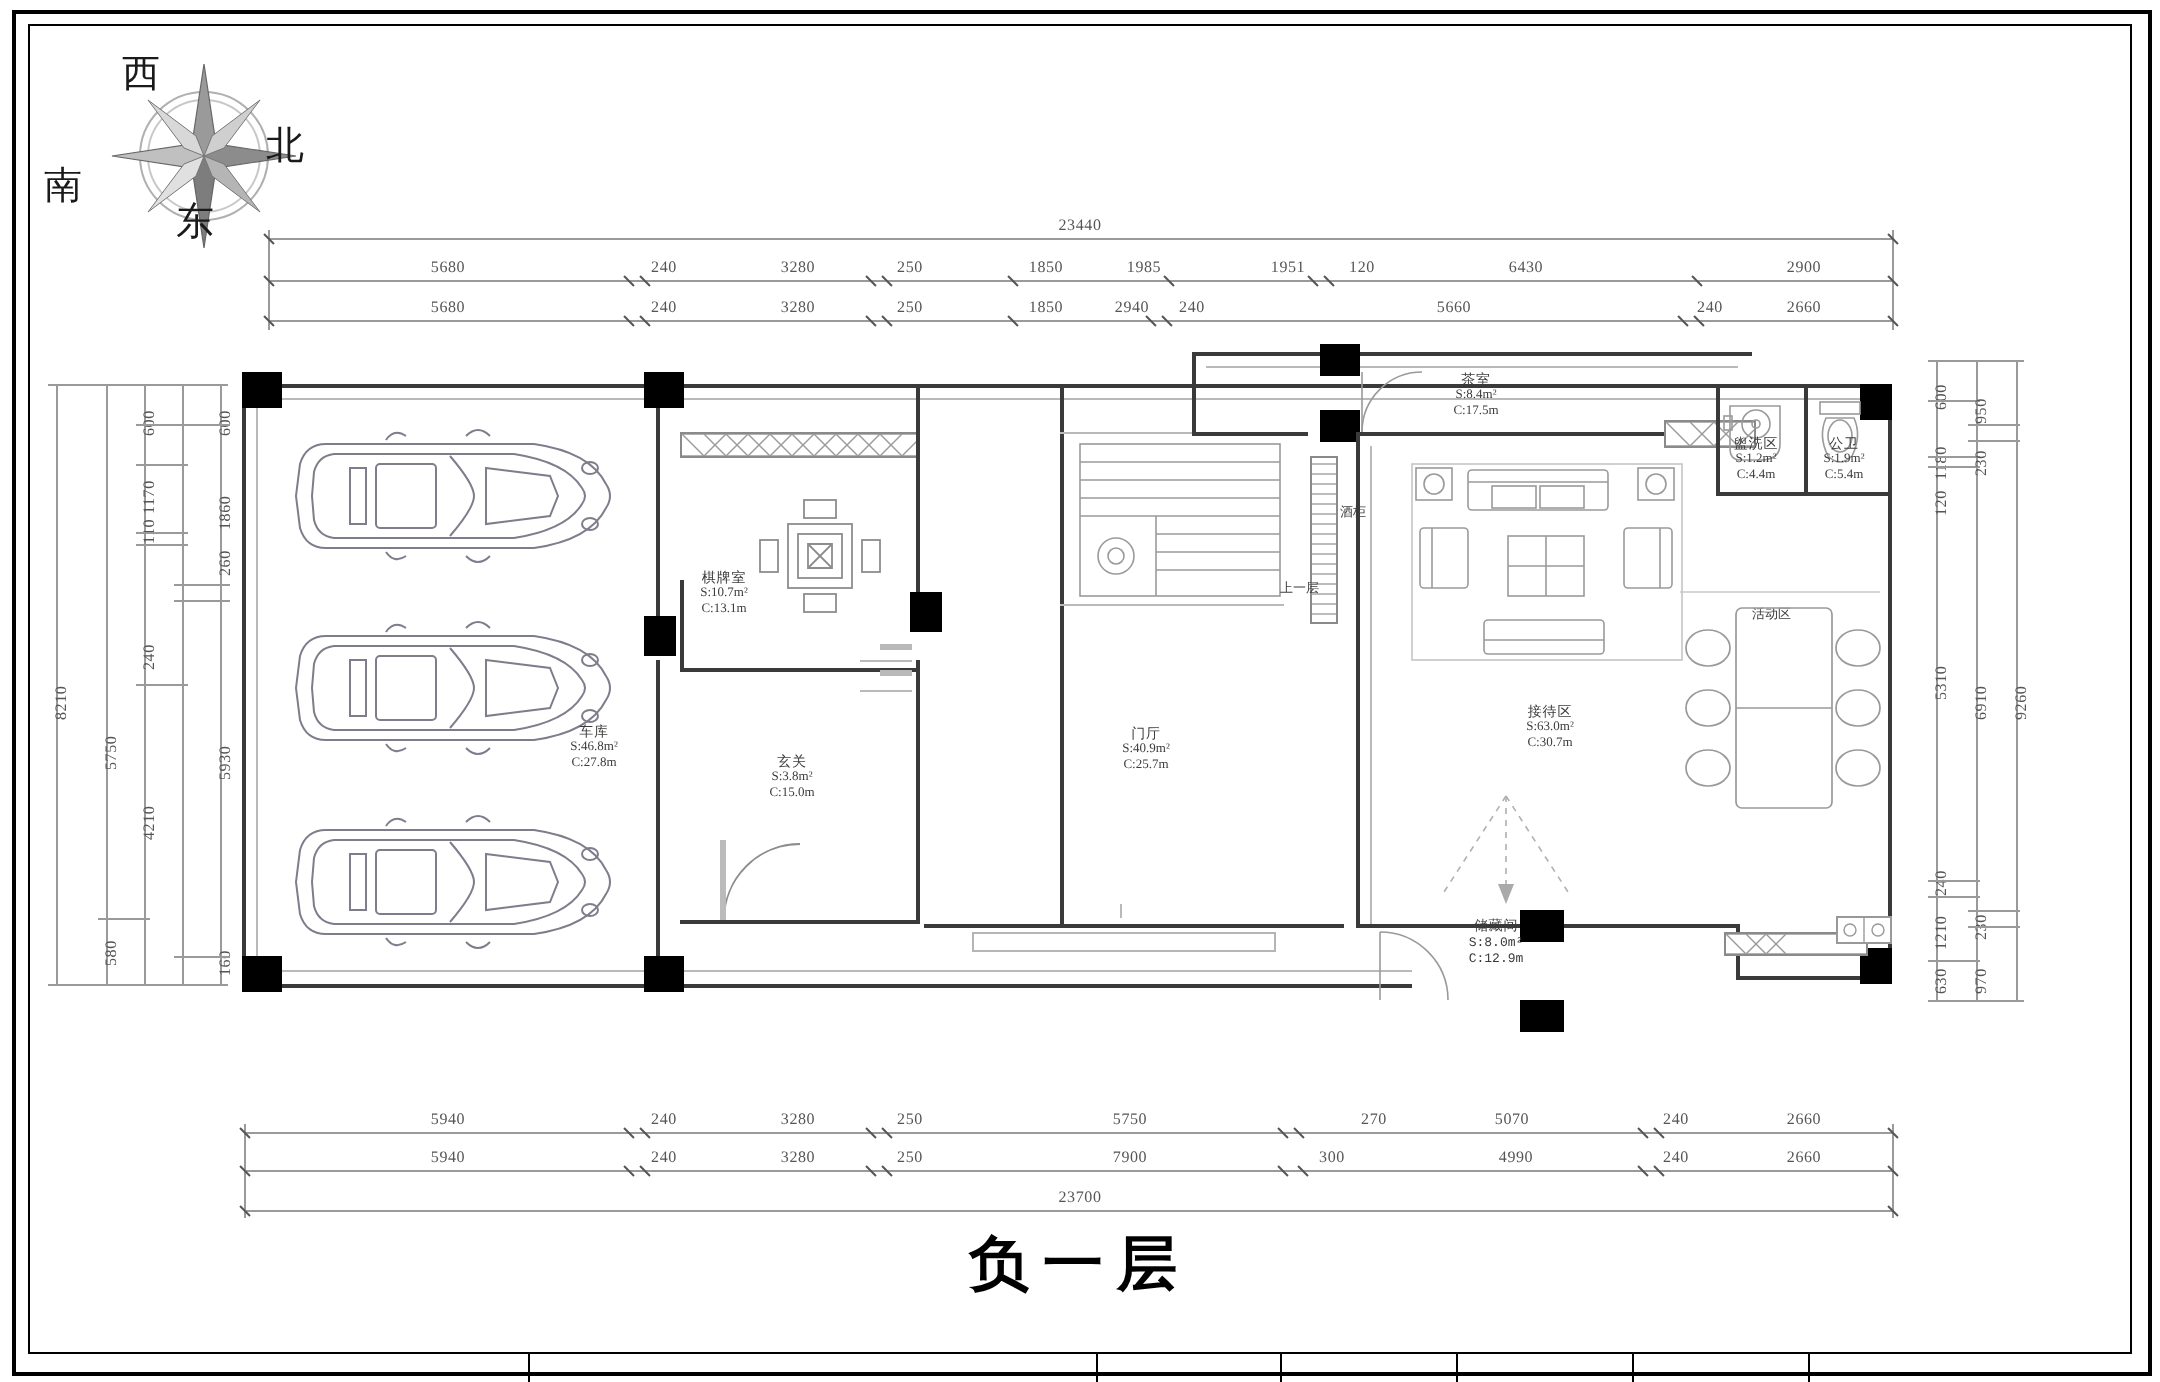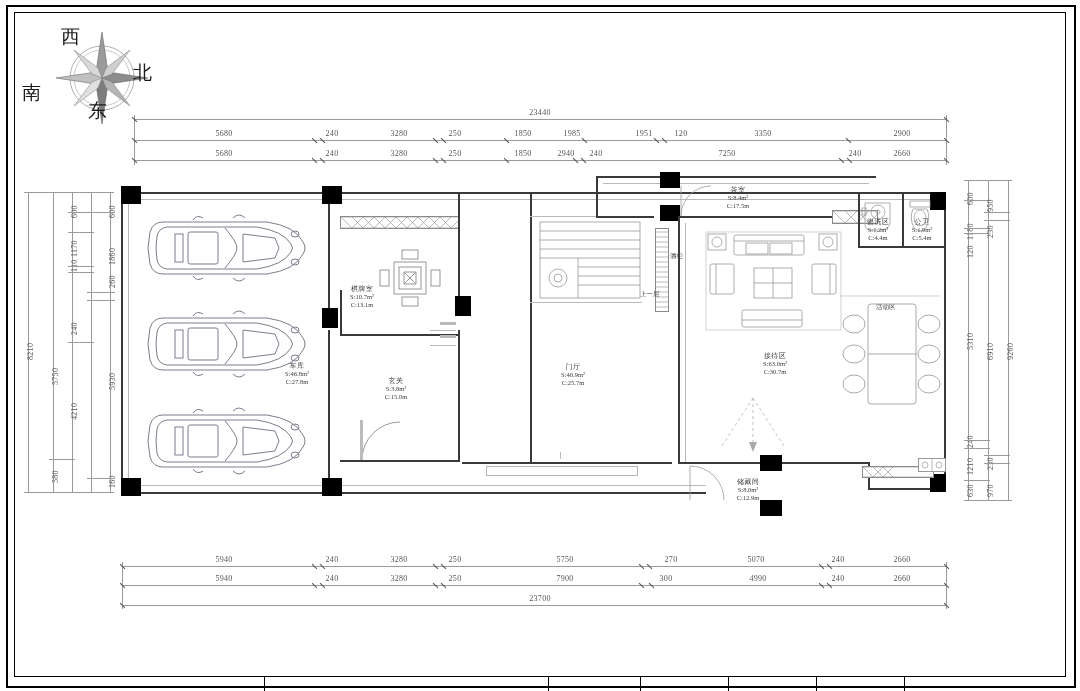--- a/index.html
+++ b/index.html
@@ -94,42 +94,42 @@
     <div class="tick" style="left:845px;top:140px;"></div>
     <div class="tick" style="left:943px;top:140px;"></div>
     <div class="dimtxt ctr" style="left:224px;top:129px;">5680</div>
     <div class="dimtxt ctr" style="left:332px;top:129px;">240</div>
     <div class="dimtxt ctr" style="left:399px;top:129px;">3280</div>
     <div class="dimtxt ctr" style="left:455px;top:129px;">250</div>
     <div class="dimtxt ctr" style="left:523px;top:129px;">1850</div>
     <div class="dimtxt ctr" style="left:572px;top:129px;">1985</div>
     <div class="dimtxt ctr" style="left:644px;top:129px;">1951</div>
     <div class="dimtxt ctr" style="left:681px;top:129px;">120</div>
-    <div class="dimtxt ctr" style="left:763px;top:129px;">3350</div>
+    <div class="dimtxt ctr" style="left:763px;top:129px;">6430</div>
     <div class="dimtxt ctr" style="left:902px;top:129px;">2900</div>
 
     <div class="tick" style="left:131px;top:160px;"></div>
     <div class="tick" style="left:311px;top:160px;"></div>
     <div class="tick" style="left:319px;top:160px;"></div>
     <div class="tick" style="left:432px;top:160px;"></div>
     <div class="tick" style="left:440px;top:160px;"></div>
     <div class="tick" style="left:503px;top:160px;"></div>
     <div class="tick" style="left:572px;top:160px;"></div>
     <div class="tick" style="left:580px;top:160px;"></div>
     <div class="tick" style="left:838px;top:160px;"></div>
     <div class="tick" style="left:846px;top:160px;"></div>
     <div class="tick" style="left:943px;top:160px;"></div>
     <div class="dimtxt ctr" style="left:224px;top:149px;">5680</div>
     <div class="dimtxt ctr" style="left:332px;top:149px;">240</div>
     <div class="dimtxt ctr" style="left:399px;top:149px;">3280</div>
     <div class="dimtxt ctr" style="left:455px;top:149px;">250</div>
     <div class="dimtxt ctr" style="left:523px;top:149px;">1850</div>
     <div class="dimtxt ctr" style="left:566px;top:149px;">2940</div>
     <div class="dimtxt ctr" style="left:596px;top:149px;">240</div>
-    <div class="dimtxt ctr" style="left:727px;top:149px;">7250</div>
+    <div class="dimtxt ctr" style="left:727px;top:149px;">5660</div>
     <div class="dimtxt ctr" style="left:855px;top:149px;">240</div>
     <div class="dimtxt ctr" style="left:902px;top:149px;">2660</div>
   </div>
 
   <div>
     <div class="dline v" style="left:28px;top:192px;height:300px;"></div>
     <div class="dline v" style="left:53px;top:192px;height:300px;"></div>
     <div class="dline v" style="left:72px;top:192px;height:300px;"></div>
     <div class="dline v" style="left:91px;top:192px;height:300px;"></div>
     <div class="dline v" style="left:110px;top:192px;height:300px;"></div>
@@ -595,21 +595,21 @@
       </div>
       <div class="furn" style="left:918px;top:458px;width:26px;height:12px;">
         <svg width="26" height="12">
             <g stroke="#9a9a9a" fill="none" stroke-width=".7">
           <line x1="13" y1="0" x2="13" y2="12"></line>
               <circle cx="6" cy="6" r="3"></circle>
               <circle cx="20" cy="6" r="3"></circle>
         </g>
           </svg>
       </div>
-      <div class="room-lbl" style="left:748px;top:478px;">
+      <div class="room-lbl" style="left:748px;top:460px;font-family:Liberation Mono, monospace;">
         <div class="nm">储藏间</div>
         <div>S:8.0m²</div>
         <div>C:12.9m</div>
       </div>
     </div>
 
   </div>
 
   <div>
     <div class="dline h" style="left:122px;top:566px;width:824px;"></div>
@@ -626,21 +626,21 @@
     <div class="tick" style="left:638px;top:566px;"></div>
     <div class="tick" style="left:646px;top:566px;"></div>
     <div class="tick" style="left:818px;top:566px;"></div>
     <div class="tick" style="left:826px;top:566px;"></div>
     <div class="tick" style="left:943px;top:566px;"></div>
     <div class="dimtxt ctr" style="left:224px;top:555px;">5940</div>
     <div class="dimtxt ctr" style="left:332px;top:555px;">240</div>
     <div class="dimtxt ctr" style="left:399px;top:555px;">3280</div>
     <div class="dimtxt ctr" style="left:455px;top:555px;">250</div>
     <div class="dimtxt ctr" style="left:565px;top:555px;">5750</div>
-    <div class="dimtxt ctr" style="left:671px;top:555px;">270</div>
+    <div class="dimtxt ctr" style="left:687px;top:555px;">270</div>
     <div class="dimtxt ctr" style="left:756px;top:555px;">5070</div>
     <div class="dimtxt ctr" style="left:838px;top:555px;">240</div>
     <div class="dimtxt ctr" style="left:902px;top:555px;">2660</div>
 
     <div class="tick" style="left:119px;top:585px;"></div>
     <div class="tick" style="left:311px;top:585px;"></div>
     <div class="tick" style="left:319px;top:585px;"></div>
     <div class="tick" style="left:432px;top:585px;"></div>
     <div class="tick" style="left:440px;top:585px;"></div>
     <div class="tick" style="left:638px;top:585px;"></div>
@@ -656,20 +656,21 @@
     <div class="dimtxt ctr" style="left:666px;top:574px;">300</div>
     <div class="dimtxt ctr" style="left:758px;top:574px;">4990</div>
     <div class="dimtxt ctr" style="left:838px;top:574px;">240</div>
     <div class="dimtxt ctr" style="left:902px;top:574px;">2660</div>
 
     <div class="tick" style="left:119px;top:605px;"></div>
     <div class="tick" style="left:943px;top:605px;"></div>
     <div class="dimtxt ctr" style="left:540px;top:594px;">23700</div>
   </div>
 
+  <div id="title">负一层</div>
 
   <div id="bottom-rule"></div>
   <div class="brule" style="left:264px;"></div>
   <div class="brule" style="left:548px;"></div>
   <div class="brule" style="left:640px;"></div>
   <div class="brule" style="left:728px;"></div>
   <div class="brule" style="left:816px;"></div>
   <div class="brule" style="left:904px;"></div>
 
 </div>

